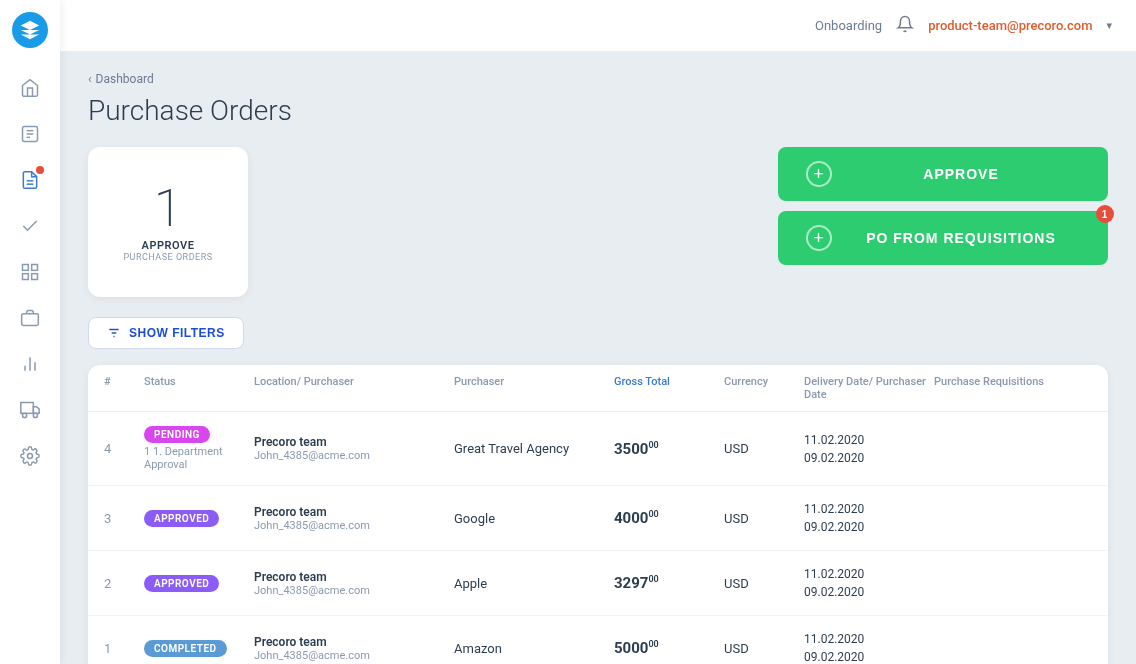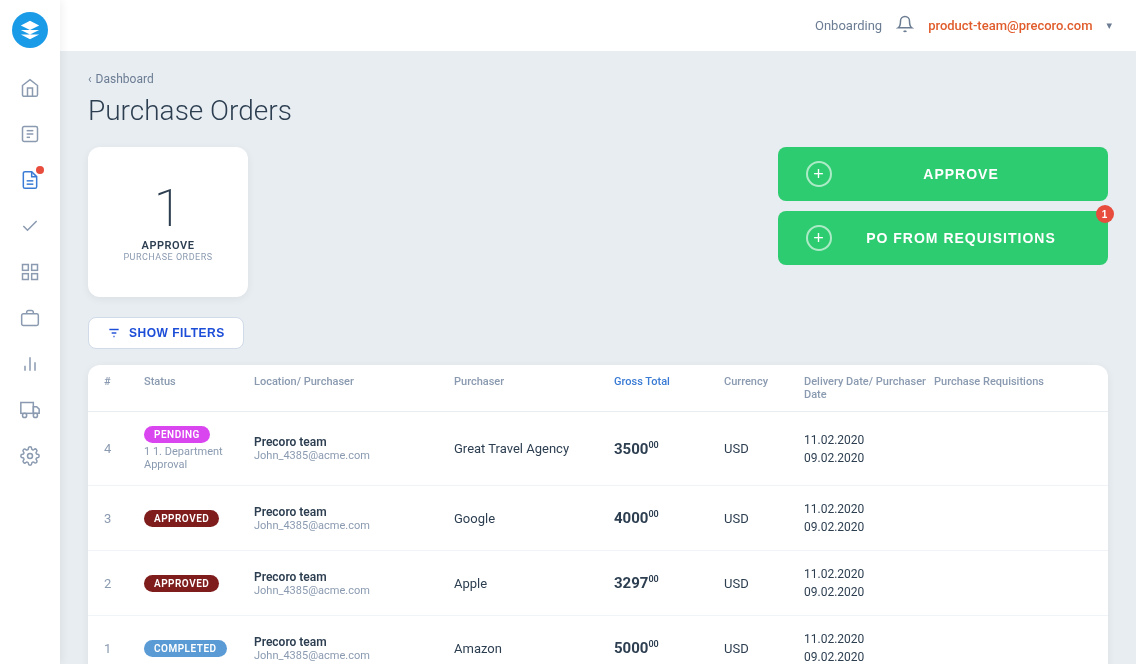--- a/index.html
+++ b/index.html
@@ -271,21 +271,21 @@
       display: inline-flex;
       align-items: center;
       justify-content: center;
       padding: 3px 10px;
       border-radius: 12px;
       font-size: 10px;
       font-weight: 600;
       letter-spacing: 0.5px;
     }
     .badge-pending { background: #d946ef; color: #fff; }
-    .badge-approved { background: #7f1d1d; color: #fff; }
+    .badge-approved { background: #8b5cf6; color: #fff; }
     .badge-completed { background: #5b9bd5; color: #fff; }
 
     .td-location { font-size: 12px; }
     .td-location .name { font-weight: 600; color: #2c3e50; }
     .td-location .email { color: #8a9ab0; font-size: 11px; }
 
     .td-approval { font-size: 11px; color: #8a9ab0; margin-top: 2px; }
 
     .gross-total { font-size: 15px; font-weight: 700; color: #2c3e50; }
     .gross-total sup { font-size: 9px; font-weight: 600; vertical-align: super; }

